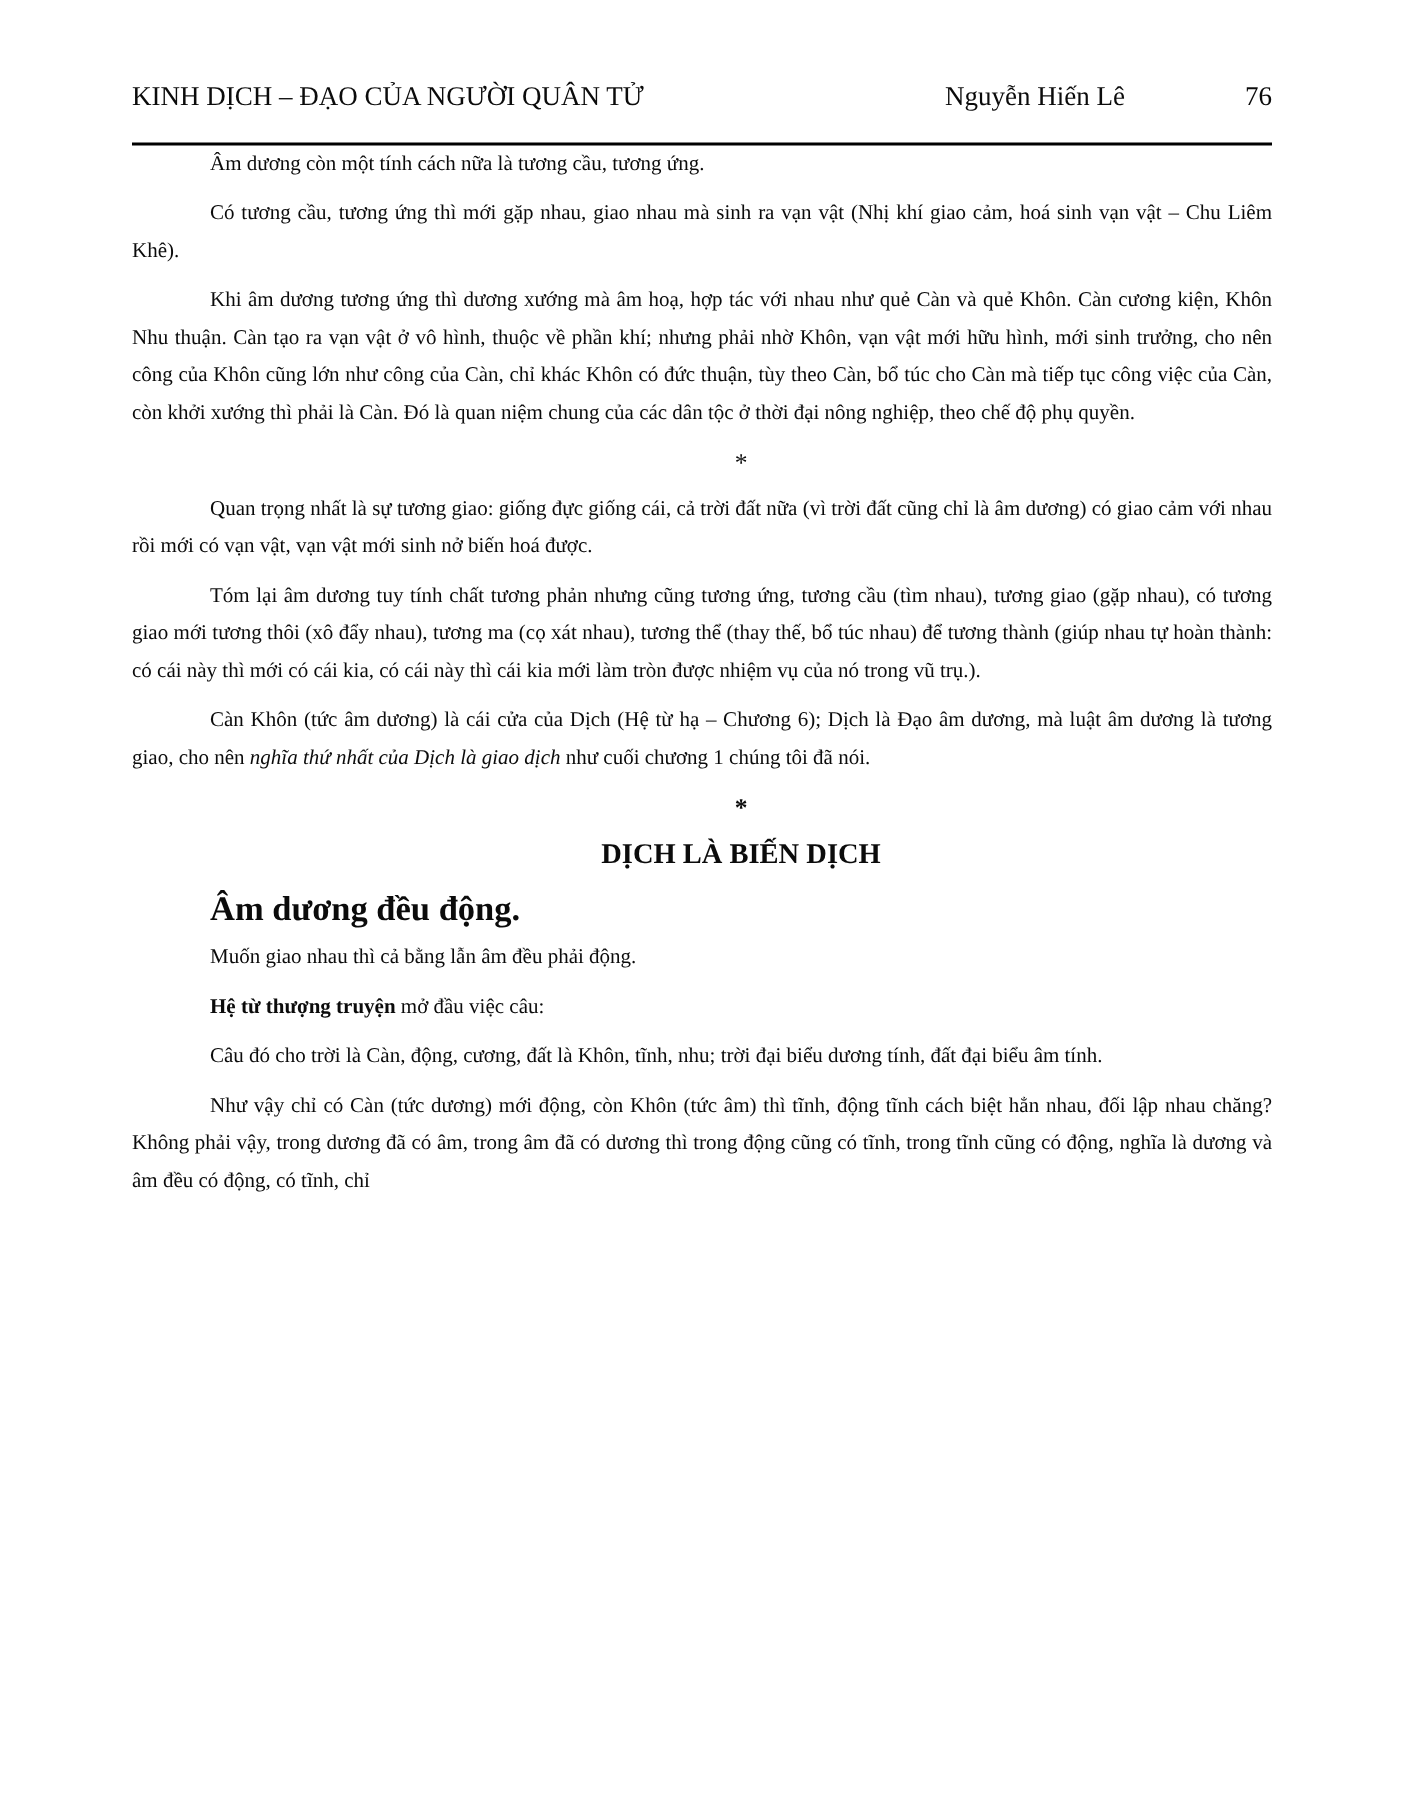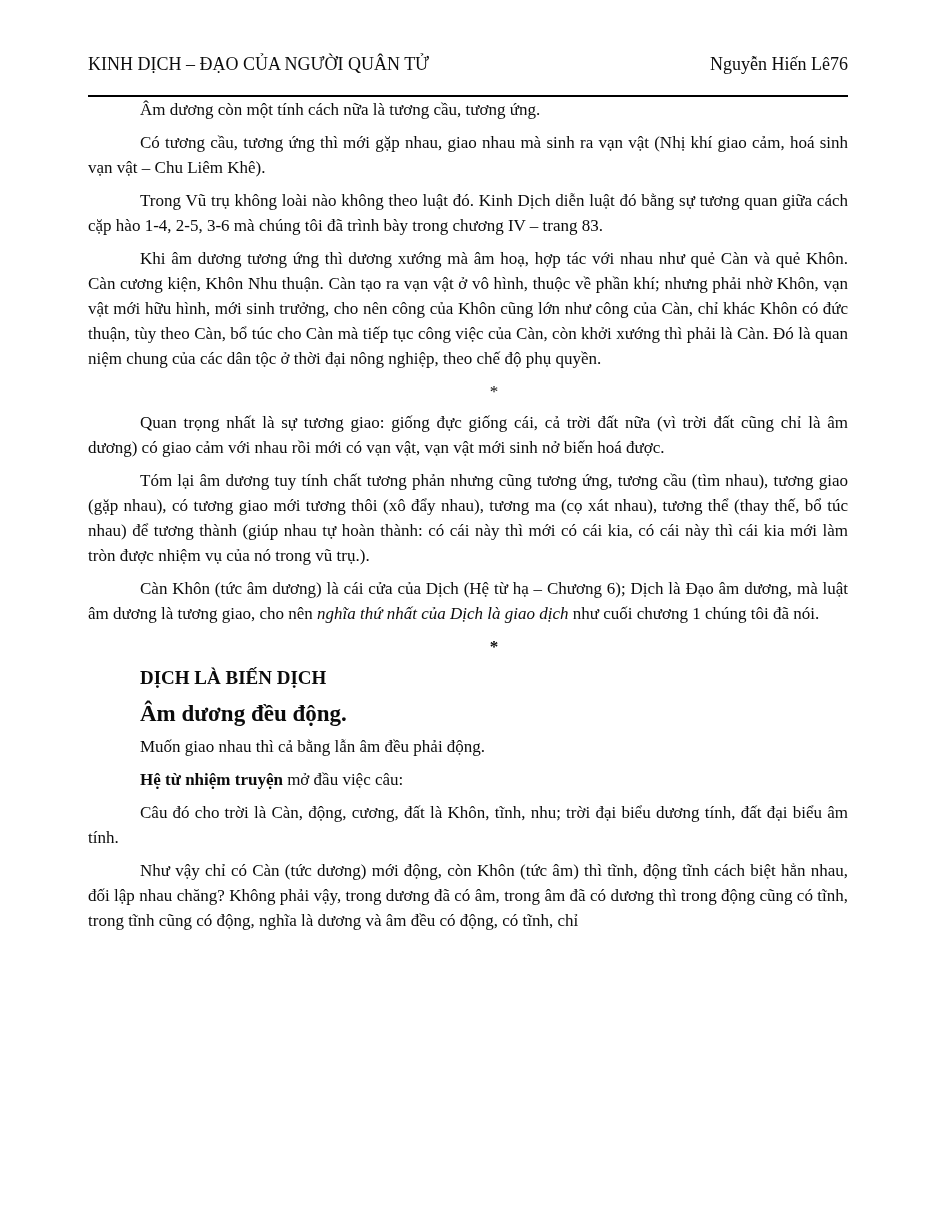--- a/index.html
+++ b/index.html
@@ -22,51 +22,51 @@
     padding: 52px 87px 40px 88px;
   }
   .header {
     display: flex;
     align-items: baseline;
     font-size: 18px;
     line-height: 24px;
     white-space: nowrap;
   }
   .header .h-title { flex: 1; }
-  .h-right { display: flex; align-items: baseline; }
+  .h-right { display: flex; gap: 80px; align-items: baseline; }
   .rule {
     border: none;
     border-top: 2.5px solid #000;
     margin: 19px 0 0 0;
     height: 0;
   }
   .section-heading {
     font-size: 17.5px;
     font-weight: bold;
     margin: 10px 0 10px 0;
     padding-left: 52px;
     line-height: 25px;
   }
   p.body-par {
-    font-size: 17px;
+    font-size: 14px;
     line-height: 25px;
     text-align: justify;
     text-indent: 52px;
     margin: 0 0 8px 0;
   }
   .separator {
     text-align: center;
     padding-left: 52px;
     font-size: 17px;
     line-height: 25px;
     margin: 2px 0 6px 0;
   }
   .separator.bold { font-weight: bold; }
   .center-heading {
-    text-align: left;
+    text-align: center;
     padding-left: 52px;
     font-size: 19px;
     font-weight: bold;
     line-height: 26px;
     margin: 2px 0 10px 0;
   }
   .sub-heading {
     font-size: 23px;
     font-weight: bold;
     line-height: 25px;
@@ -87,36 +87,35 @@
       <span>Nguyễn Hiến Lê</span>
       <span>76</span>
     </span>
   </div>
 
   <div class="rule"></div>
 
 
   <p class="body-par">Âm dương còn một tính cách nữa là tương cầu, tương ứng.</p>
   <p class="body-par">Có tương cầu, tương ứng thì mới gặp nhau, giao nhau mà sinh ra vạn vật (Nhị khí giao cảm, hoá sinh vạn vật – Chu Liêm Khê).</p>
-  <p class="body-par">Trong Vũ trụ không loài nào không theo luật đó. Kinh Dịch diễn luật đó bằng sự tương quan giữa cách cặp hào 1-4, 2-5, 3-6 mà chúng tôi đã trình bày trong chương IV – trang 83.</p>
   <p class="body-par">Khi âm dương tương ứng thì dương xướng mà âm hoạ, hợp tác với nhau như quẻ Càn và quẻ Khôn. Càn cương kiện, Khôn Nhu thuận. Càn tạo ra vạn vật ở vô hình, thuộc về phần khí; nhưng phải nhờ Khôn, vạn vật mới hữu hình, mới sinh trưởng, cho nên công của Khôn cũng lớn như công của Càn, chỉ khác Khôn có đức thuận, tùy theo Càn, bổ túc cho Càn mà tiếp tục công việc của Càn, còn khởi xướng thì phải là Càn. Đó là quan niệm chung của các dân tộc ở thời đại nông nghiệp, theo chế độ phụ quyền.</p>
 
   <div class="separator">*</div>
 
   <p class="body-par">Quan trọng nhất là sự tương giao: giống đực giống cái, cả trời đất nữa (vì trời đất cũng chỉ là âm dương) có giao cảm với nhau rồi mới có vạn vật, vạn vật mới sinh nở biến hoá được.</p>
   <p class="body-par">Tóm lại âm dương tuy tính chất tương phản nhưng cũng tương ứng, tương cầu (tìm nhau), tương giao (gặp nhau), có tương giao mới tương thôi (xô đẩy nhau), tương ma (cọ xát nhau), tương thể (thay thế, bổ túc nhau) để tương thành (giúp nhau tự hoàn thành: có cái này thì mới có cái kia, có cái này thì cái kia mới làm tròn được nhiệm vụ của nó trong vũ trụ.).</p>
 
   <p class="body-par"><span>Càn Khôn (tức âm dương) là cái cửa của Dịch (Hệ từ hạ – Chương 6); Dịch là Đạo âm dương, mà luật âm dương là tương giao, cho nên </span><span class="italic">nghĩa thứ nhất của Dịch là giao dịch</span><span> như cuối chương 1 chúng tôi đã nói.</span></p>
 
   <div class="separator bold">*</div>
 
   <div class="center-heading">DỊCH LÀ BIẾN DỊCH</div>
 
   <div class="sub-heading">Âm dương đều động.</div>
 
   <p class="body-par">Muốn giao nhau thì cả bằng lẫn âm đều phải động.</p>
 
-  <p class="body-par"><span class="bold-lead">Hệ từ nhiệm truyện</span><span> mở đầu việc câu:</span></p>
+  <p class="body-par"><span class="bold-lead">Hệ từ thượng truyện</span><span> mở đầu việc câu:</span></p>
 
   <p class="body-par">Câu đó cho trời là Càn, động, cương, đất là Khôn, tĩnh, nhu; trời đại biểu dương tính, đất đại biểu âm tính.</p>
   <p class="body-par">Như vậy chỉ có Càn (tức dương) mới động, còn Khôn (tức âm) thì tĩnh, động tĩnh cách biệt hẳn nhau, đối lập nhau chăng? Không phải vậy, trong dương đã có âm, trong âm đã có dương thì trong động cũng có tĩnh, trong tĩnh cũng có động, nghĩa là dương và âm đều có động, có tĩnh, chỉ</p>
 
 </div>
 
 </body></html>

